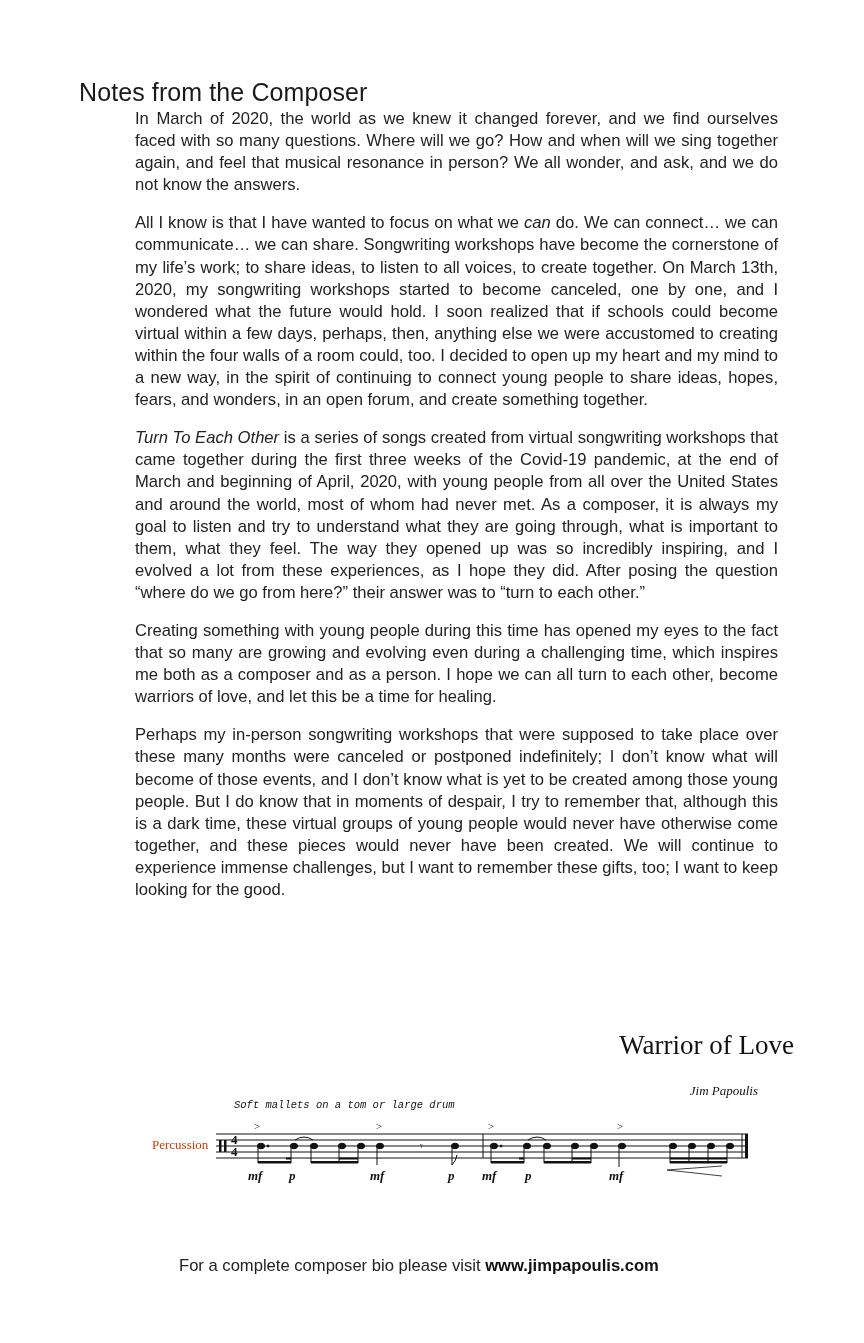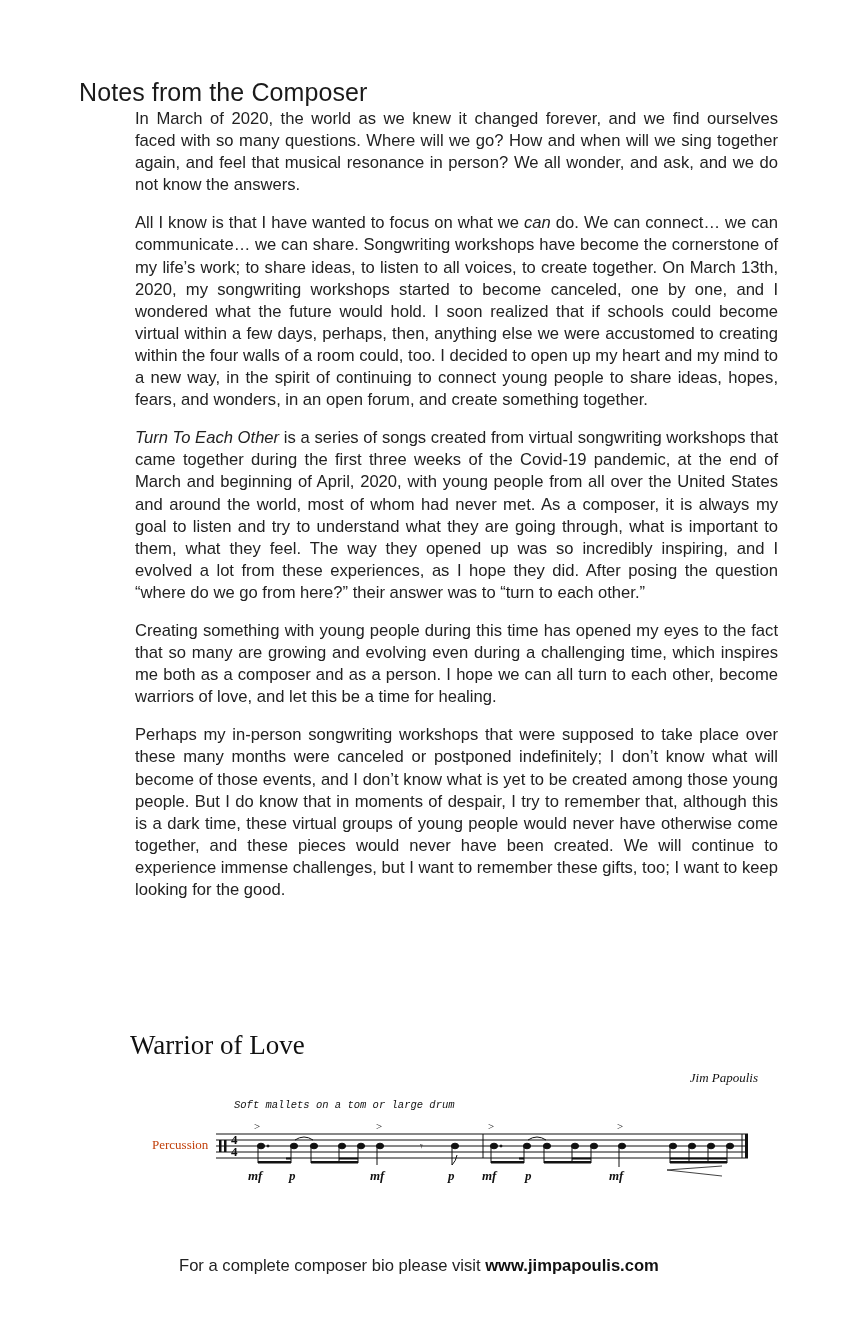--- a/index.html
+++ b/index.html
@@ -20,26 +20,26 @@
     margin: 0 0 16px 0;
     font-size: 16.6px; line-height: 22.1px;
     text-align: justify; text-align-last: left;
     color: #222;
   }
   .body-text em.bold-italic { font-style: italic; font-weight: normal; }
   .score {
     position: absolute; left: 130px; top: 1020px; width: 640px; height: 180px;
   }
   .score-title {
-    position: absolute; left: 0; width: 664px; top: 10px; text-align: left;
+    position: absolute; left: 0; width: 664px; top: 10px; text-align: right;
     font-family: "Liberation Serif", "DejaVu Serif", serif;
     font-size: 27px; color: #111;
   }
   .score-composer {
-    position: absolute; right: 12px; top: 50px;
+    position: absolute; right: 12px; top: 63px;
     font-family: "Liberation Serif", serif; font-style: italic; font-size: 13px; color: #111;
   }
   .score-instruction {
     position: absolute; left: 104px; top: 79px;
     font-family: Liberation Mono, monospace; font-style: italic; font-size: 10.5px; color: #111;
   }
   .score-instrument {
     position: absolute; left: 22px; top: 117px;
     font-family: "Liberation Serif", serif; font-size: 13px; color: #c2410c;
   }

